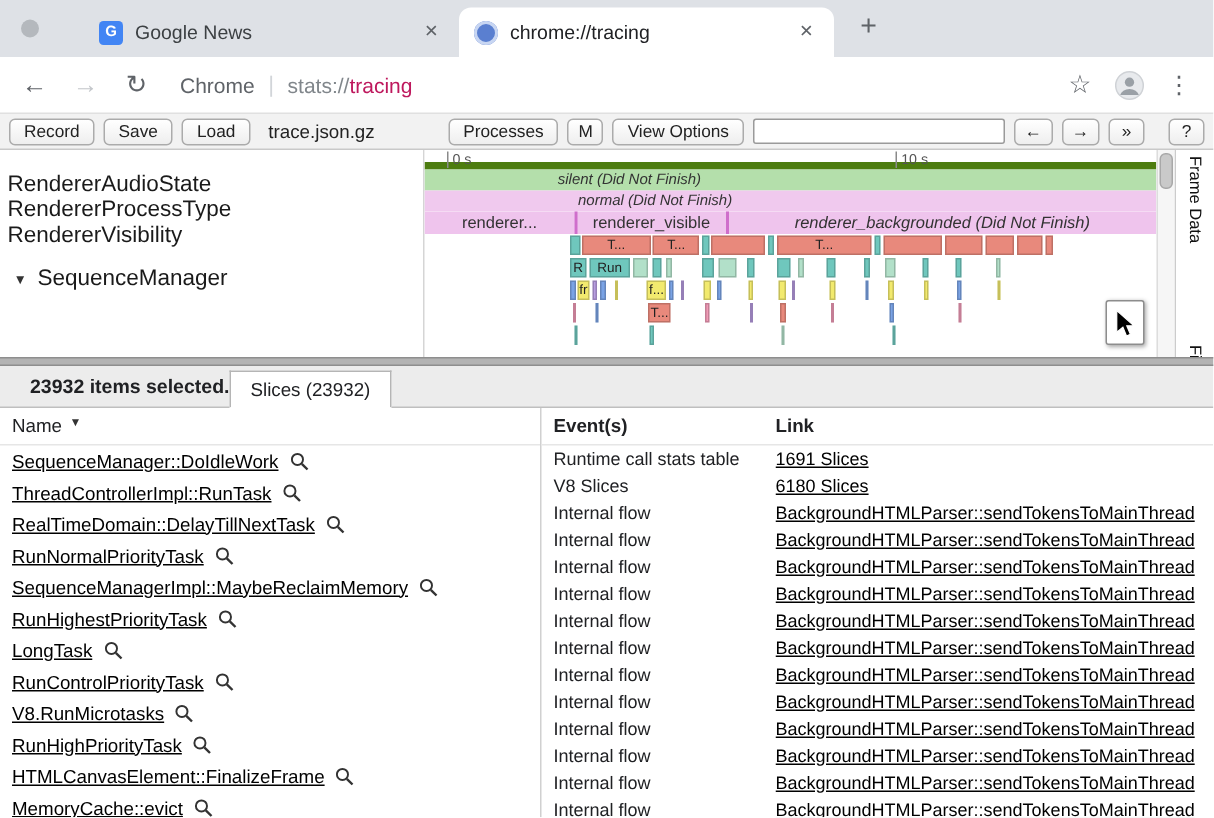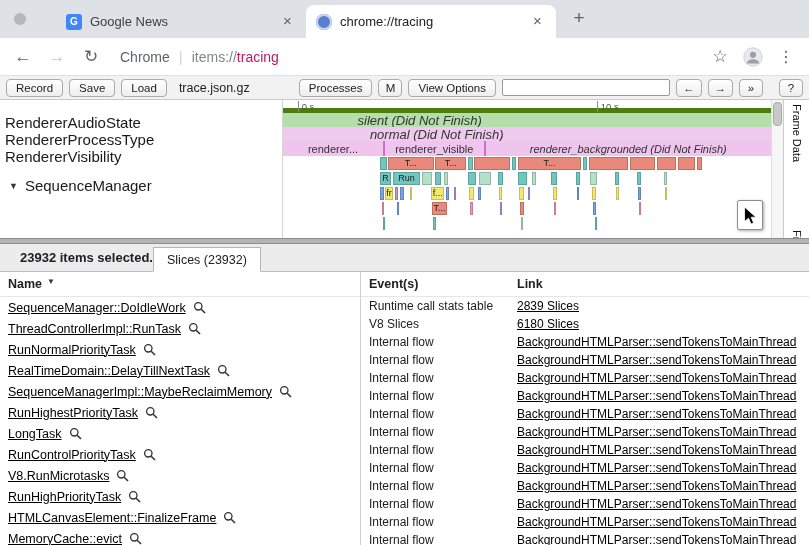--- a/index.html
+++ b/index.html
@@ -45,21 +45,21 @@
   .track-labels { width:283px; flex:0 0 auto; border-right:1px solid #d5d5d5; padding:14px 0 0 5px; font-size:15px; color:#1a1a1a; overflow:hidden; }
   .track-label { line-height:17px; white-space:nowrap; }
   .thread-label { margin-top:12px; display:flex; align-items:center; gap:7px; padding-left:4px; white-space:nowrap; }
   .thread-label .arrow { font-size:9px; color:#333; }
   .timeline-view { flex:1; position:relative; overflow:hidden; }
   .ruler { height:13px; background:#fff; border-bottom:5px solid #4d7c0f; position:relative; font-size:9.5px; color:#555; }
   .tick { position:absolute; top:1px; height:11px; border-left:1px solid #8a8a8a; padding-left:3px; line-height:11px; }
   .bar { height:14px; position:relative; }
   .bar.silent { background:var(--silent-green,#b4dfab); }
   .bar.normal { background:var(--state-pink,#f0c9ee); }
-  .bar-text { position:absolute; top:50%; transform:translate(-50%,-50%); font-size:13px; font-style:italic; color:#333; white-space:nowrap; }
+  .bar-text { position:absolute; top:50%; transform:translate(-50%,-50%); font-size:10px; font-style:italic; color:#333; white-space:nowrap; }
   .bar.silent .bar-text { left:28%; }
   .bar.normal .bar-text { left:31.5%; }
   .bar.segmented { height:15px; background:#fff; }
   .vseg { position:absolute; top:0; height:100%; background:var(--seg-pink,#efc4ed); display:flex; align-items:center; justify-content:center; font-size:11px; color:#333; white-space:nowrap; overflow:hidden; }
   .vseg.dnf { font-style:italic; }
   .vseg.edged { border-left:2px solid var(--seg-border,#cf6ecb); border-right:2px solid var(--seg-border,#cf6ecb); }
   .span-rows { position:relative; }
   .span-row { height:15px; position:relative; }
   .tspan { position:absolute; top:1px; height:13px; border:1px solid rgba(0,0,0,0.18); font-size:9px; line-height:11px; text-align:center; color:#222; overflow:hidden; white-space:nowrap; }
   .mode-btn { position:absolute; right:8px; bottom:8px; width:26px; height:30px; background:#fff; border:1px solid #8d8d8d; border-radius:2px; box-shadow:1px 1px 3px rgba(0,0,0,0.35); display:flex; align-items:center; justify-content:center; }
@@ -72,21 +72,21 @@
   
   .splitter { height:6px; background:#b3b3b3; border-top:1px solid #8e8e8e; border-bottom:1px solid #8e8e8e; flex:0 0 auto; cursor:row-resize; }
 
   
   .analysis { flex:1; display:flex; flex-direction:column; overflow:hidden; background:#fff; }
   .analysis-header { height:28px; background:#ececec; border-bottom:1px solid #bfbfbf; display:flex; align-items:flex-end; padding-left:20px; flex:0 0 auto; }
   .sel-summary { font-weight:bold; font-size:13px; padding-bottom:6px; }
   .slices-tab { margin-bottom:-1px; z-index:2; background:#fff; border:1px solid #b5b5b5; border-bottom:1px solid #fff; padding:5px 13px 4px; font-size:12.5px; }
   .analysis-body { flex:1; display:flex; overflow:hidden; }
   .names-pane { width:361px; flex:0 0 auto; border-right:1px solid #d0d0d0; overflow:hidden; }
-  .names-header { font-weight:bold; font-size:12.5px; padding:5px 8px; border-bottom:1px solid #e6e6e6; display:flex; align-items:flex-start; gap:5px; }
+  .names-header { font-weight:normal; font-size:12.5px; padding:5px 8px; border-bottom:1px solid #e6e6e6; display:flex; align-items:flex-start; gap:5px; }
   .sort-arrow { font-size:8px; color:#333; }
   .name-row { display:flex; align-items:center; gap:7px; padding:2px 8px; height:21px; font-size:12.5px; white-space:nowrap; overflow:hidden; }
   .name-link { color:#000; text-decoration:underline; cursor:pointer; }
   .mag { display:flex; flex:0 0 auto; }
   .events-pane { flex:1; overflow:hidden; }
   .events-header { display:grid; grid-template-columns:148px 1fr; padding:5px 8px; font-size:12.5px; font-weight:bold; border-bottom:1px solid #e6e6e6; }
   .event-row { display:grid; grid-template-columns:148px 1fr; padding:2px 8px; height:18px; font-size:12px; align-items:center; white-space:nowrap; overflow:hidden; }
   .event-row .link { color:#000; text-decoration:underline; cursor:pointer; overflow:hidden; }
 </style>
 </head>
@@ -109,21 +109,21 @@
     <div class="newtab">+</div>
   </div>
 
   <div class="addressbar">
     <span class="nav-icon">←</span>
     <span class="nav-icon disabled">→</span>
     <span class="nav-icon">↻</span>
     <div class="omnibox">
       <span class="url-product">Chrome</span>
       <span class="url-sep">|</span>
-      <span class="url"><span class="url-scheme">items://</span><span class="url-path">tracing</span></span>
+      <span class="url"><span class="url-scheme">stats://</span><span class="url-path">tracing</span></span>
     </div>
     <span class="nav-icon">☆</span>
     <span class="avatar">
       <svg width="20" height="20" viewBox="0 0 20 20">
           <circle cx="10" cy="10" r="9.2" fill="#e8eaed" stroke="#cfd2d6"></circle>
           <circle cx="10" cy="7.8" r="3.1" fill="#9aa0a6"></circle>
           <path d="M3.8 16.4 a6.3 5 0 0 1 12.4 0" fill="#9aa0a6"></path>
         </svg>
     </span>
     <span class="nav-icon menu">⋮</span>
@@ -287,31 +287,31 @@
     <a class="name-link">ThreadControllerImpl::RunTask</a>
     <span class="mag">
       <svg width="13" height="13" viewBox="0 0 13 13">
                   <circle cx="5.3" cy="5.3" r="3.7" fill="none" stroke="#333" stroke-width="1.3"></circle>
                   <line x1="8.2" y1="8.2" x2="12" y2="12" stroke="#333" stroke-width="1.6"></line>
                 </svg>
     </span>
   </div>
 
   <div class="name-row">
+    <a class="name-link">RealTimeDomain::DelayTillNextTask</a>
+    <span class="mag">
+      <svg width="13" height="13" viewBox="0 0 13 13">
+                  <circle cx="5.3" cy="5.3" r="3.7" fill="none" stroke="#333" stroke-width="1.3"></circle>
+                  <line x1="8.2" y1="8.2" x2="12" y2="12" stroke="#333" stroke-width="1.6"></line>
+                </svg>
+    </span>
+  </div>
+
+  <div class="name-row">
     <a class="name-link">RunNormalPriorityTask</a>
-    <span class="mag">
-      <svg width="13" height="13" viewBox="0 0 13 13">
-                  <circle cx="5.3" cy="5.3" r="3.7" fill="none" stroke="#333" stroke-width="1.3"></circle>
-                  <line x1="8.2" y1="8.2" x2="12" y2="12" stroke="#333" stroke-width="1.6"></line>
-                </svg>
-    </span>
-  </div>
-
-  <div class="name-row">
-    <a class="name-link">RealTimeDomain::DelayTillNextTask</a>
     <span class="mag">
       <svg width="13" height="13" viewBox="0 0 13 13">
                   <circle cx="5.3" cy="5.3" r="3.7" fill="none" stroke="#333" stroke-width="1.3"></circle>
                   <line x1="8.2" y1="8.2" x2="12" y2="12" stroke="#333" stroke-width="1.6"></line>
                 </svg>
     </span>
   </div>
 
   <div class="name-row">
     <a class="name-link">SequenceManagerImpl::MaybeReclaimMemory</a>
@@ -395,21 +395,21 @@
 </div>
       </div>
       <div class="events-pane">
         <div class="events-header">
           <span class="col-event">Event(s)</span>
           <span class="col-link">Link</span>
         </div>
         <div class="event-rows">
   <div class="event-row">
     <span class="col-event">Runtime call stats table</span>
-    <a class="col-link link">2839 Slices</a>
+    <a class="col-link link">1691 Slices</a>
   </div>
 
   <div class="event-row">
     <span class="col-event">V8 Slices</span>
     <a class="col-link link">6180 Slices</a>
   </div>
 
   <div class="event-row">
     <span class="col-event">Internal flow</span>
     <a class="col-link link">BackgroundHTMLParser::sendTokensToMainThread</a>

